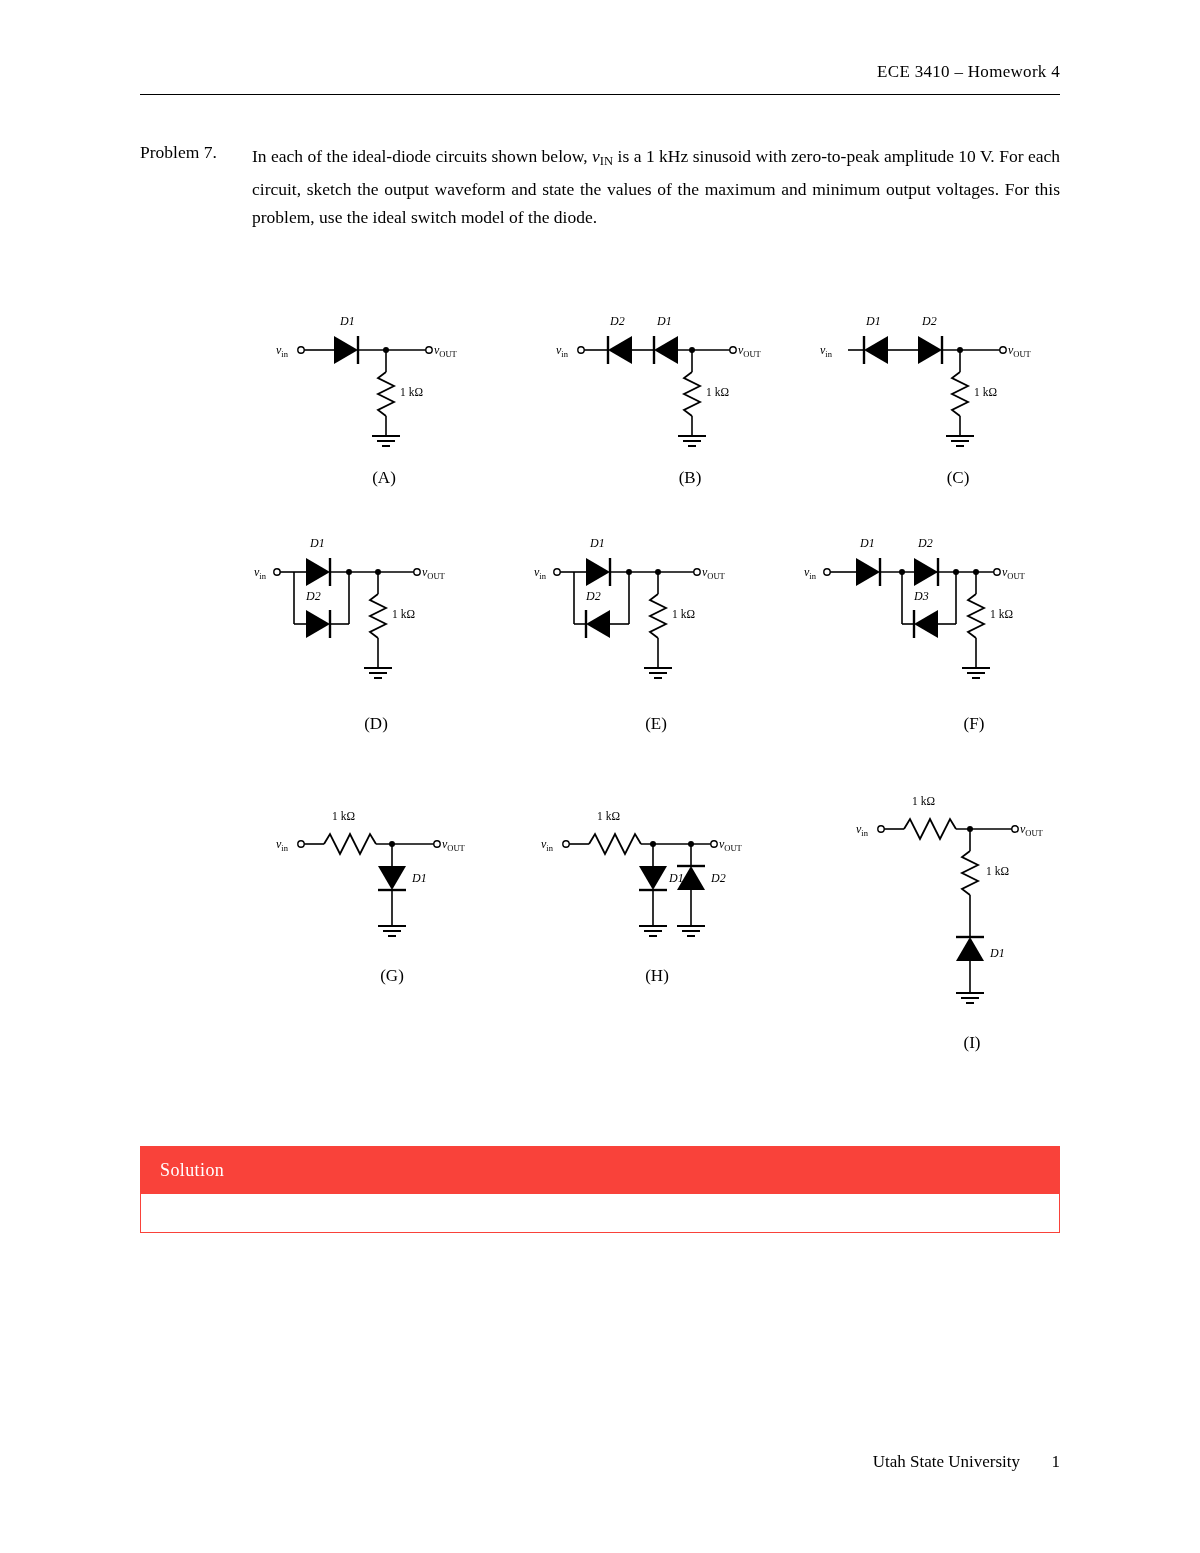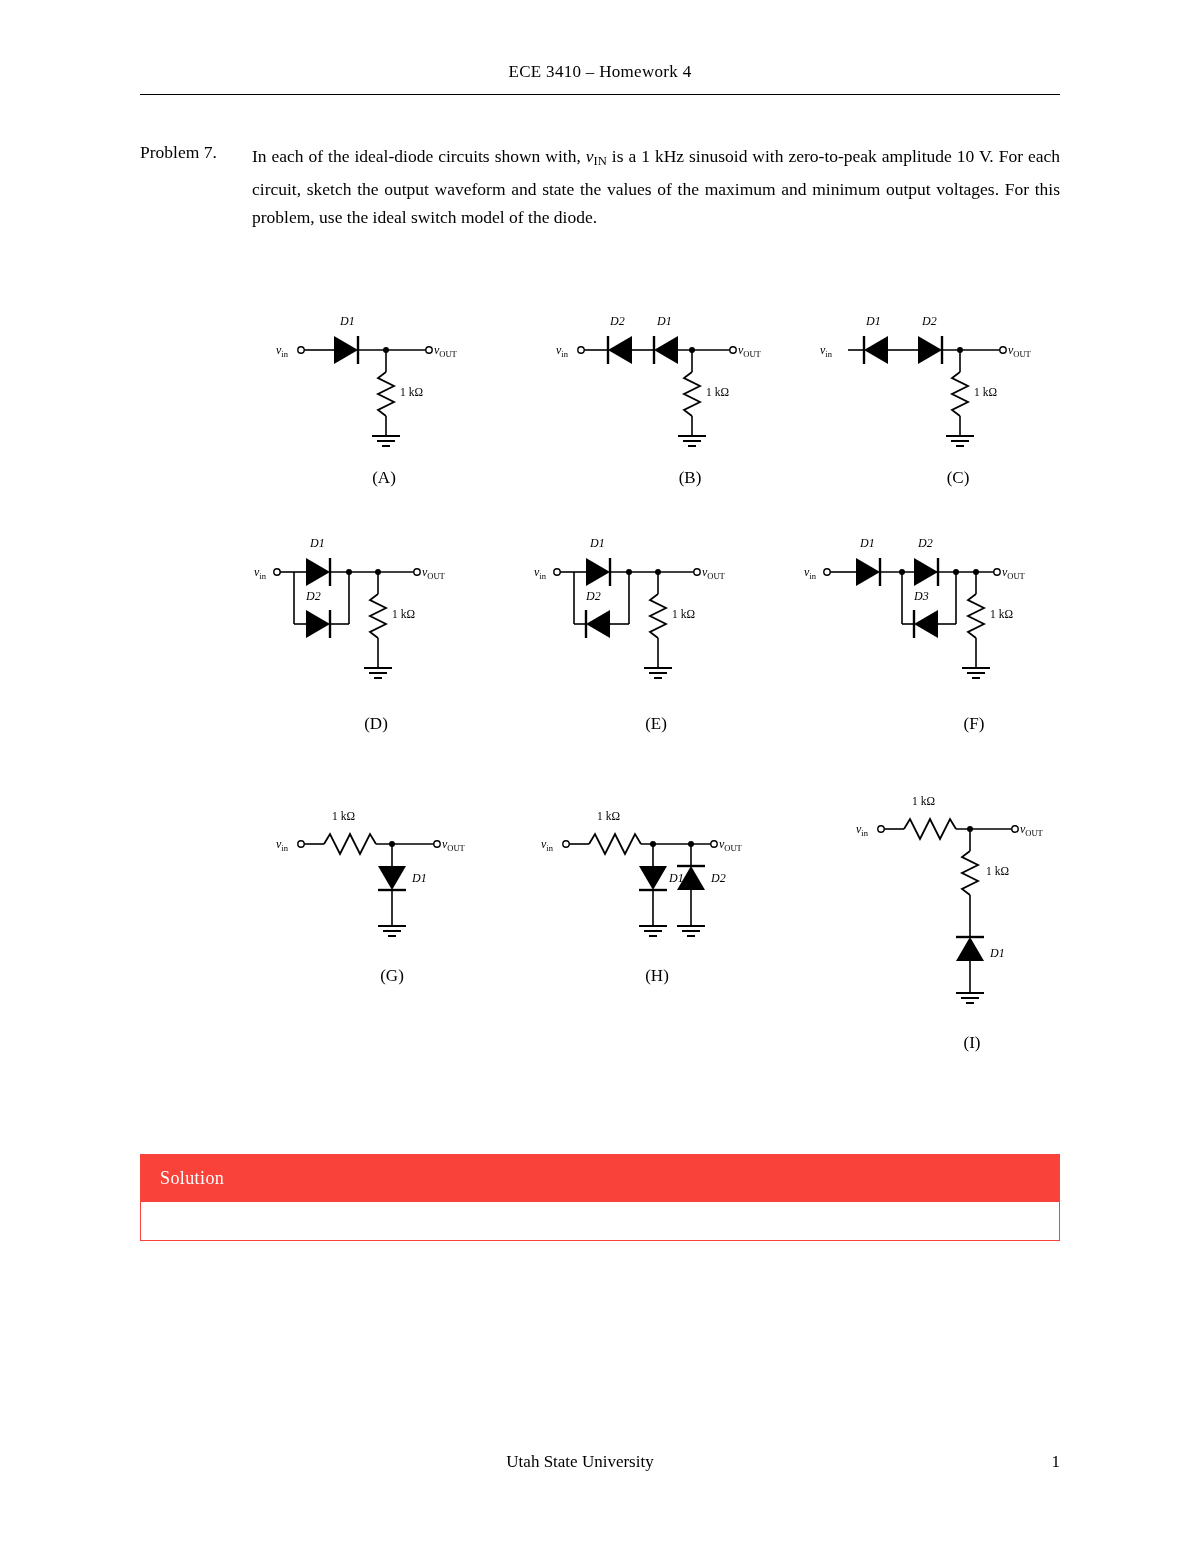--- a/index.html
+++ b/index.html
@@ -21,21 +21,21 @@
     width: 1200px;
     height: 1553px;
   }
 
   
   .header {
     position: absolute;
     left: 140px;
     top: 62px;
     width: 920px;
-    text-align: center;
+    text-align: right;
     font-size: 17px;
     letter-spacing: 0.3px;
   }
   .header-rule {
     position: absolute;
     left: 140px;
     top: 94px;
     width: 920px;
     height: 1px;
     background: #000000;
@@ -88,21 +88,20 @@
     font-family: "Liberation Serif", serif;
     font-size: 11.5px;
   }
 
   
   .solution-box {
     position: absolute;
     left: 140px;
     top: 1146px;
     width: 920px;
-    margin-top: 8px;
   }
   .solution-head {
     height: 48px;
     background: #f9423a;
     display: flex;
     align-items: center;
     padding-left: 20px;
     box-sizing: border-box;
   }
   .solution-head span {
@@ -116,21 +115,21 @@
     border-top: none;
     background: #ffffff;
   }
 
   
   .footer-left {
     position: absolute;
     left: 140px;
     top: 1452px;
     width: 880px;
-    text-align: center;
+    text-align: right;
     font-size: 17px;
   }
   .footer-right {
     position: absolute;
     left: 1020px;
     top: 1452px;
     width: 40px;
     text-align: right;
     font-size: 17px;
   }
@@ -138,21 +137,21 @@
 </head>
 <body>
 
 <div class="page">
 
   <div class="header">ECE 3410 – Homework 4</div>
   <div class="header-rule"></div>
 
   <div class="problem-label">Problem 7.</div>
   <div class="problem-body">
-    <span>In each of the ideal-diode circuits shown with, </span><span class="vitalic">v</span><span class="sub">IN</span><span> is a 1 kHz sinusoid with zero-to-peak amplitude 10 V.  For each circuit, sketch the output waveform and state the values of the maximum and minimum output voltages.  For this problem, use the ideal switch model of the diode.</span>
+    <span>In each of the ideal-diode circuits shown below, </span><span class="vitalic">v</span><span class="sub">IN</span><span> is a 1 kHz sinusoid with zero-to-peak amplitude 10 V.  For each circuit, sketch the output waveform and state the values of the maximum and minimum output voltages.  For this problem, use the ideal switch model of the diode.</span>
   </div>
 
   <div class="circuits">
 
     <div class="cell" style="left:130px; top:10px;">
       <svg width="220" height="160" viewBox="0 0 220 160">
 
         <line x1="30" y1="50" x2="60" y2="50" stroke="#000" stroke-width="1.6"></line>
         <circle cx="27" cy="50" r="3.2" fill="#fff" stroke="#000" stroke-width="1.4"></circle>
 

